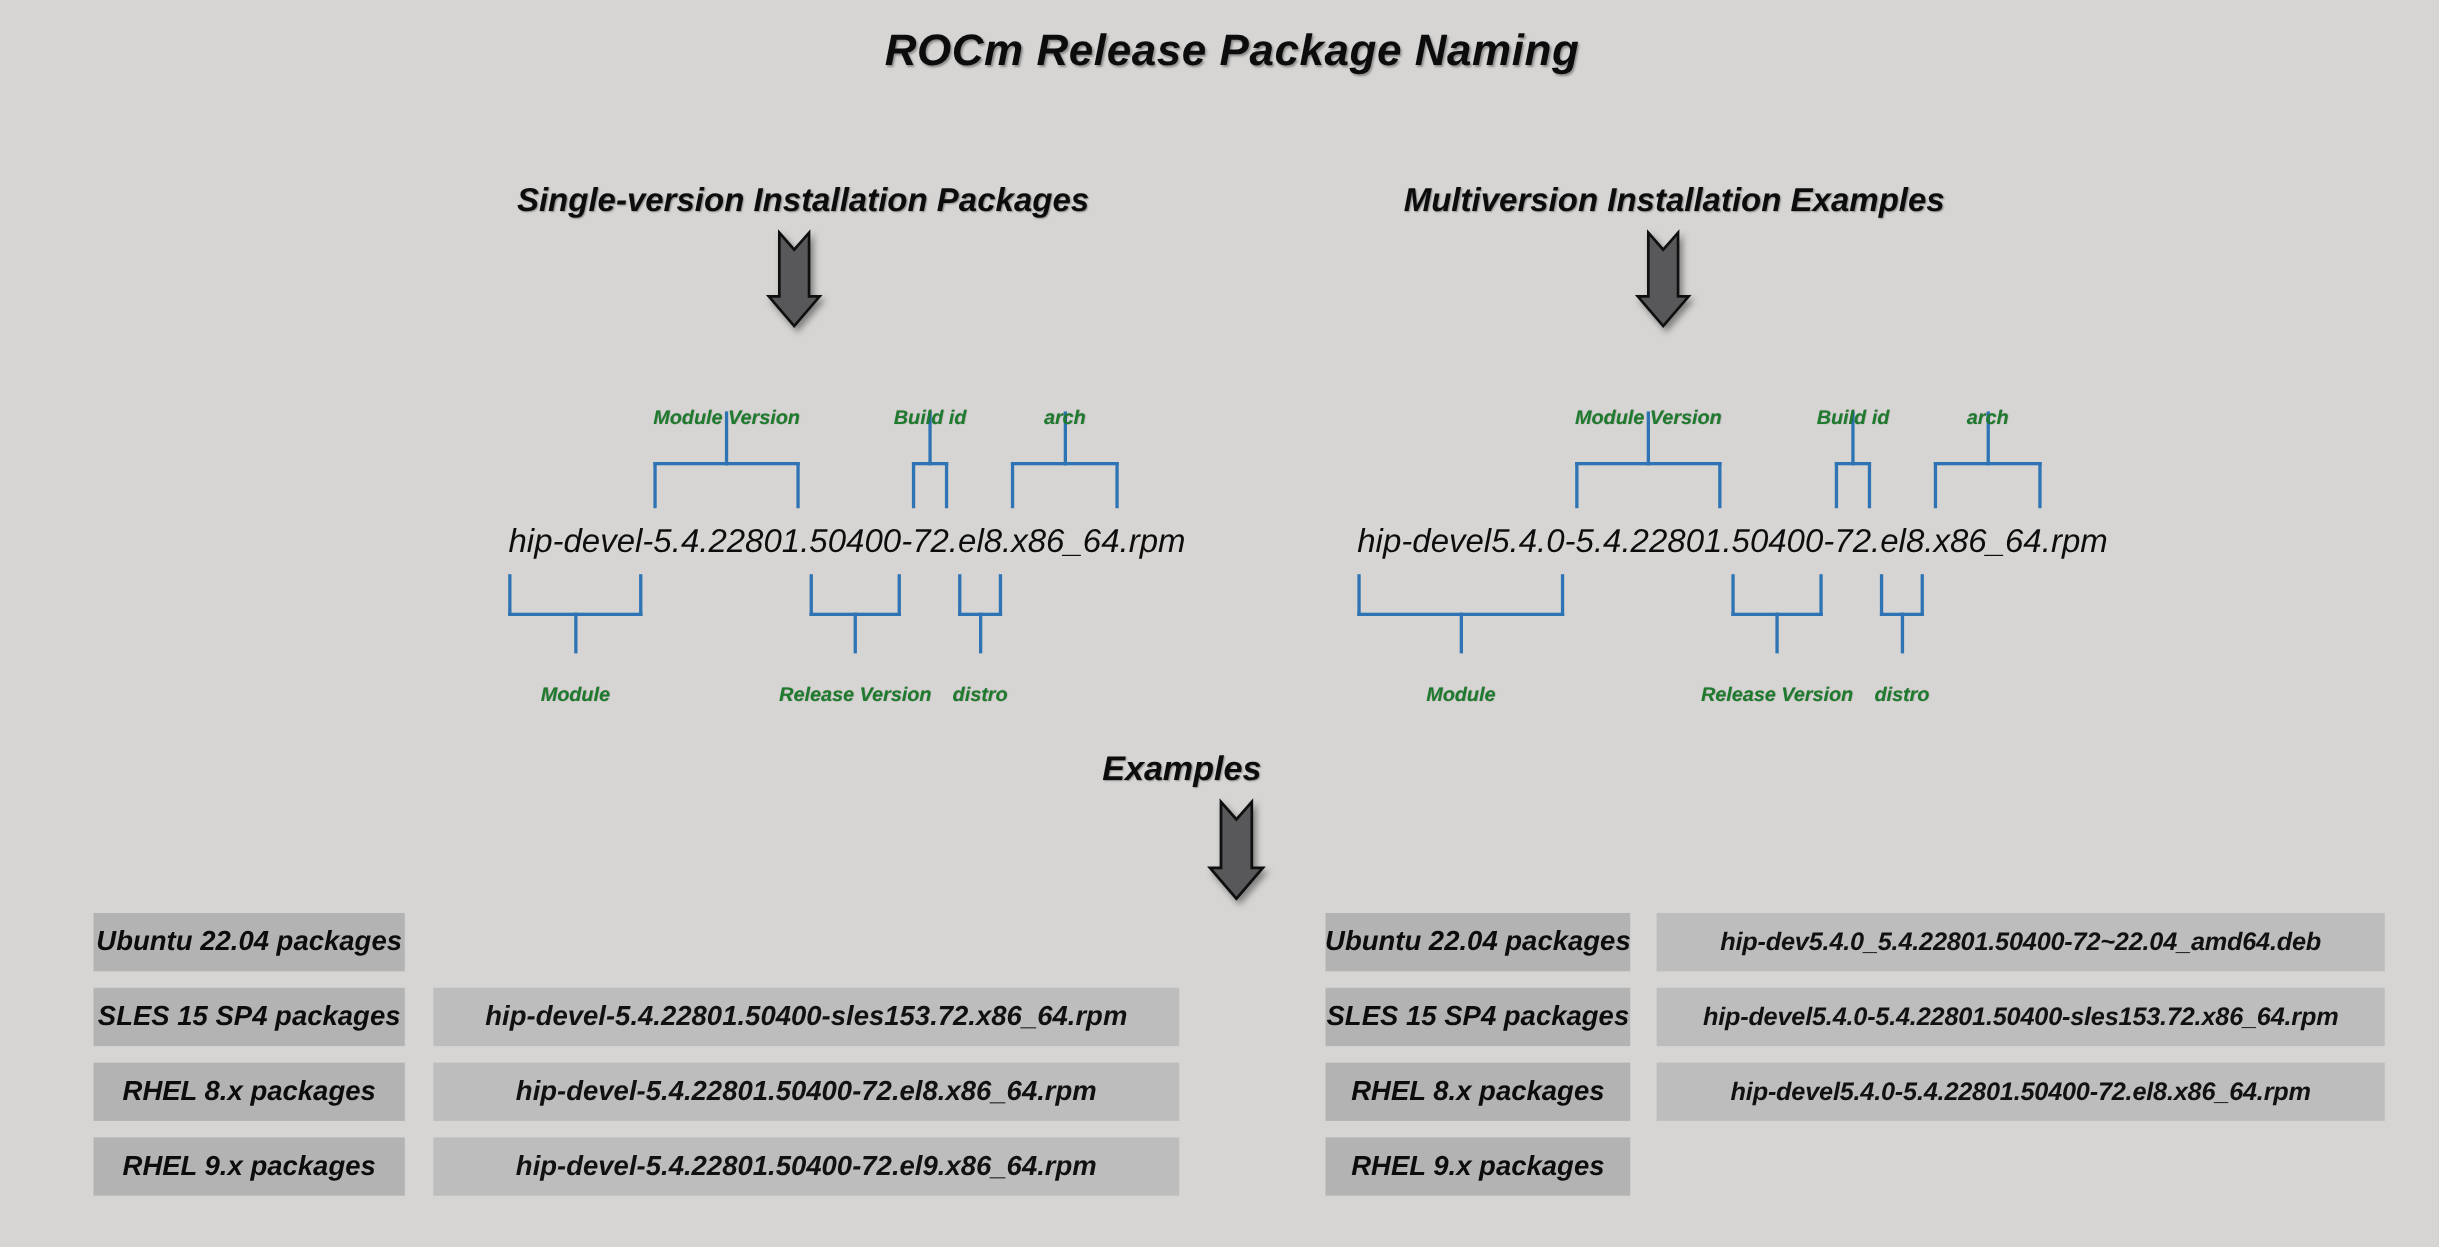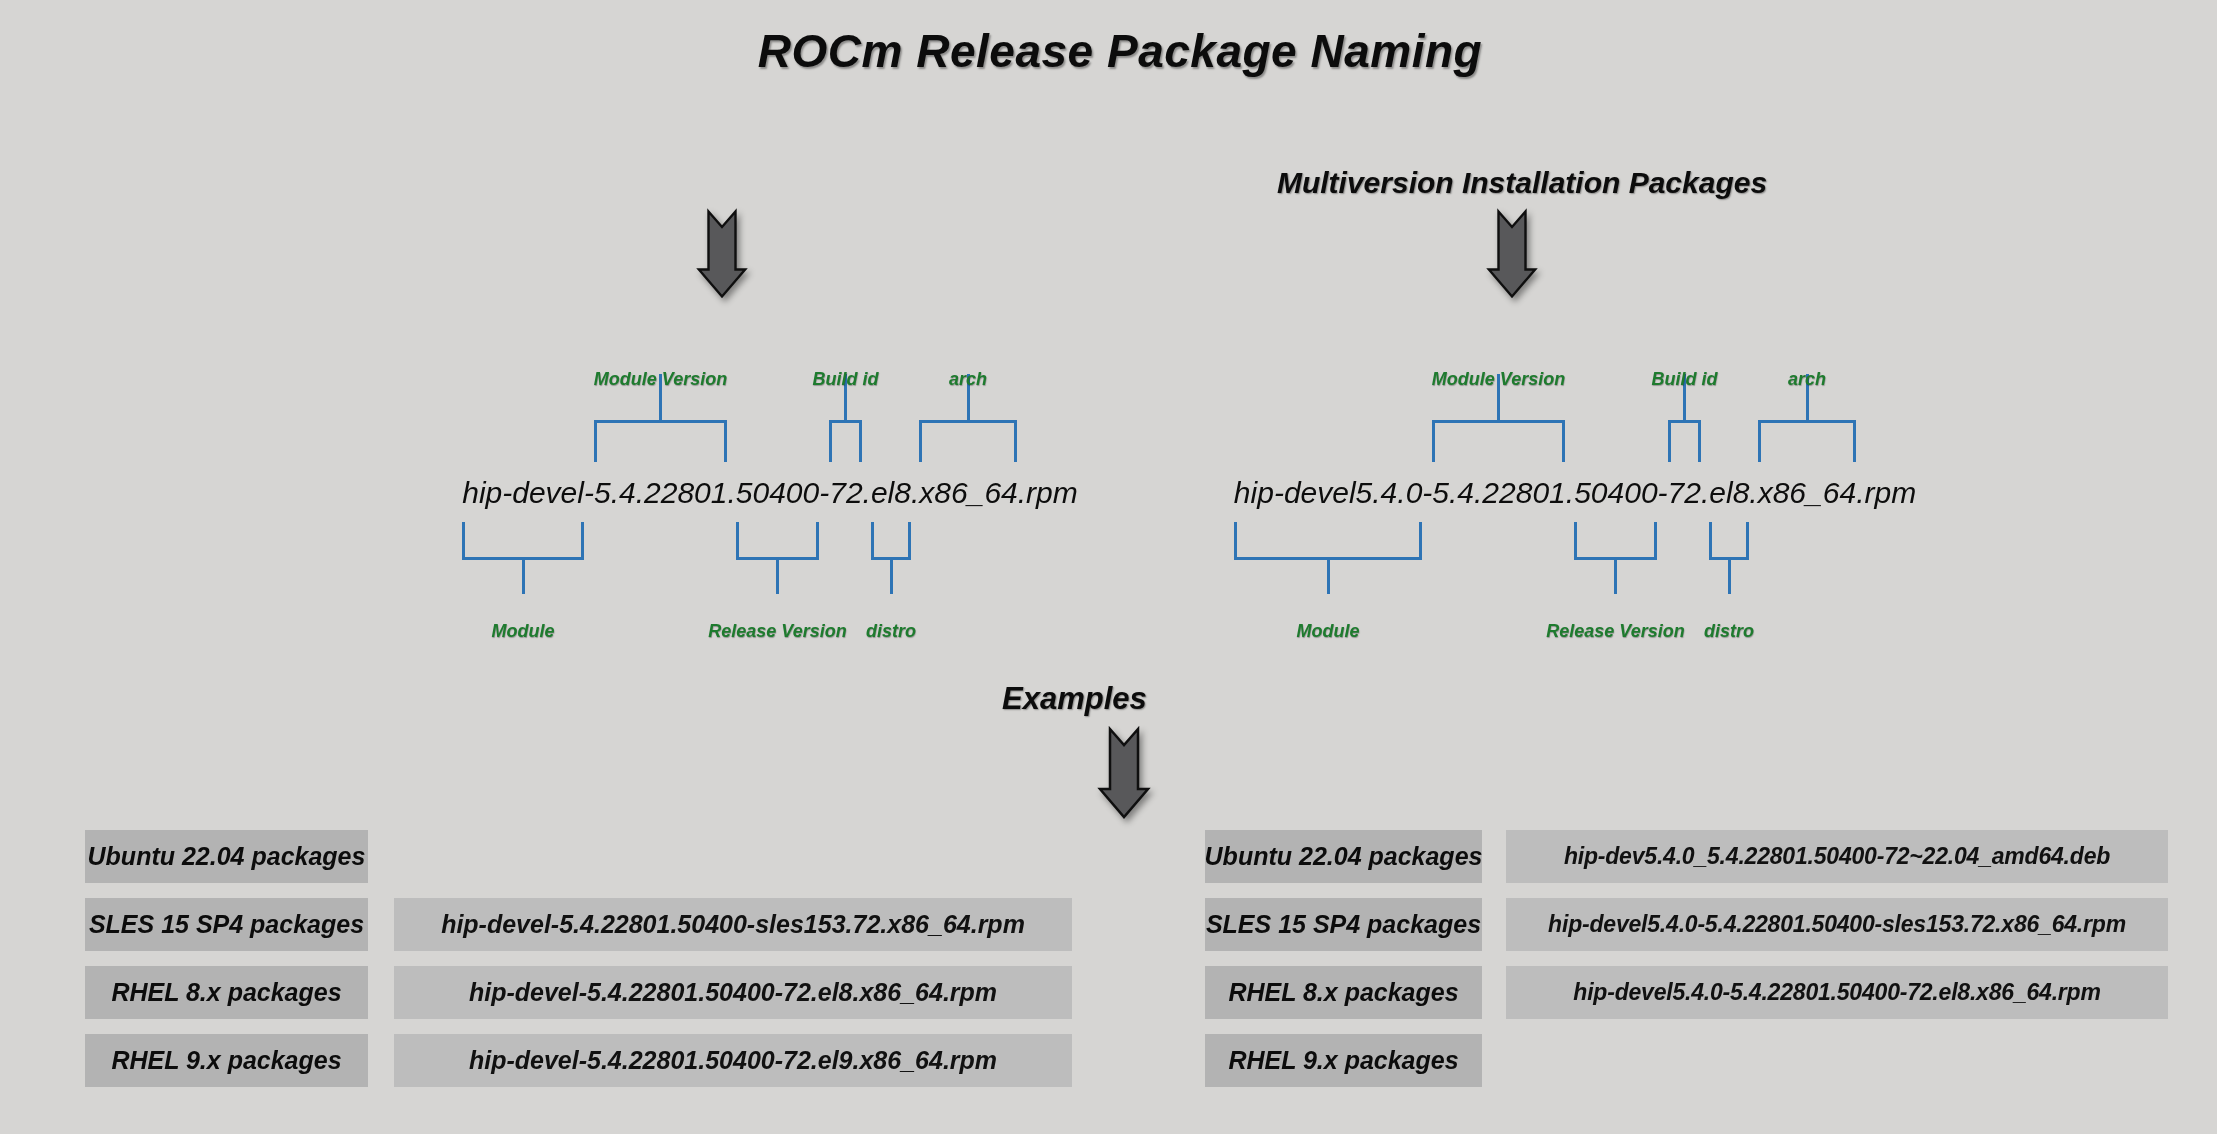--- a/index.html
+++ b/index.html
@@ -6,21 +6,21 @@
     --bg:#d6d5d3; --bracket:#2e74b5; --green:#1e7b2e;
     --arrow:#58585a; --box:#b3b3b3; --vbox:#bdbdbd;
   }
   html,body{margin:0;padding:0;background:var(--bg);}
   .canvas{
     position:relative; width:2217px; height:1134px; background:var(--bg);
     overflow:hidden; font-family:"Liberation Sans",sans-serif; color:#0c0c0c;
   }
   .title{
     position:absolute; left:420px; width:1400px; top:24px; margin:0;
-    text-align:center; font-size:46px; font-weight:bold; font-style:italic;
+    text-align:center; font-size:40px; font-weight:bold; font-style:italic;
     letter-spacing:.5px; text-shadow:1.5px 1.5px 2px rgba(0,0,0,.35);
   }
   .col-header{
     position:absolute; top:166px; font-size:30px; font-weight:bold; font-style:italic;
     text-align:center; white-space:nowrap; text-shadow:1px 1px 1.5px rgba(0,0,0,.35);
   }
   .col-header.single{left:380px; width:700px;}
   .col-header.multi{left:1172px; width:700px;}
   .arrow{position:absolute; filter:drop-shadow(3px 4px 3px rgba(0,0,0,.4));}
   .arrow-single{left:695px; top:206px;}
@@ -65,21 +65,22 @@
   }
   .table-multi .ex-value{font-size:23px; letter-spacing:-.2px;}
 </style>
 </head>
 <body>
 
 <div class="canvas">
 
   <h1 class="title">ROCm Release Package Naming</h1>
 
-  <div class="col-header multi">Multiversion Installation Packages</div>
+  <div class="col-header single">Single-version Installation Packages</div>
+  <div class="col-header multi">Multiversion Installation Examples</div>
 
   <svg class="arrow arrow-single" width="54" height="96" viewBox="0 0 56 96">
     <polygon class="arrow-shape" points="14,4 28,20 42,4 42,64 52,64 28,92 4,64 14,64" fill="#58585a" stroke="#0f0f0f" stroke-width="2.5" stroke-linejoin="miter"></polygon>
   </svg>
   <svg class="arrow arrow-multi" width="54" height="96" viewBox="0 0 56 96">
     <polygon class="arrow-shape" points="14,4 28,20 42,4 42,64 52,64 28,92 4,64 14,64" fill="#58585a" stroke="#0f0f0f" stroke-width="2.5" stroke-linejoin="miter"></polygon>
   </svg>
 
   <div class="diagram diagram-single">
     <div class="pkg-line"><span>hip-devel</span><span>-</span><span>5.4.22801</span><span>.</span><span>50400</span><span>-</span><span>72</span><span>.</span><span>el8</span><span>.</span><span>x86_64</span><span>.rpm</span></div>

